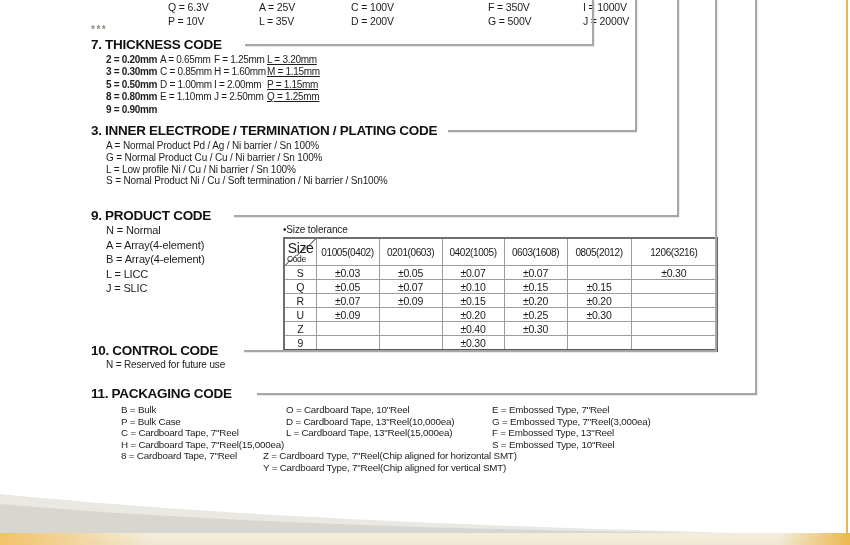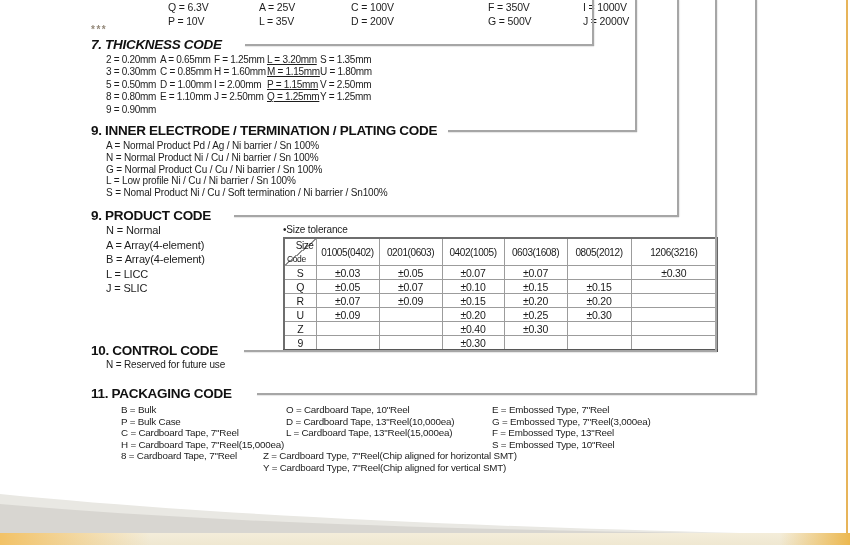--- a/index.html
+++ b/index.html
@@ -25,21 +25,21 @@
   .voltage-row{display:flex;font-size:10.5px;}
   .voltage-row div{flex:0 0 auto;margin-left:40px;}
   .voltage-row div:nth-child(1){width:51px;}
   .voltage-row div:nth-child(2){width:52px;}
   .voltage-row div:nth-child(3){width:57px;}
   .voltage-row div:nth-child(4){width:55px;padding-left:40px;}
   .footnote{position:absolute;left:91px;top:24px;font-size:10px;font-weight:bold;
     letter-spacing:1.5px;color:#94897a;}
   .thick-cols{position:absolute;left:106px;top:54px;display:flex;font-size:10px;letter-spacing:-0.3px;}
   .thick-cols > div{flex:0 0 auto;}
-  .thick-cols > div:nth-child(1){width:54px;}
+  .thick-cols > div:nth-child(1){width:54px;font-weight:bold;}
   .thick-cols > div:nth-child(2){width:54px;}
   .thick-cols > div:nth-child(3){width:53px;}
   .thick-cols > div:nth-child(4){width:53px;text-decoration:underline;}
   .thick-cols div div{line-height:12.4px;}
   .plating-list{left:106px;top:140px;font-size:10px;}
   .plating-list div{line-height:11.8px;}
   .product-list{left:106px;top:223px;font-size:11px;}
   .product-list div{line-height:14.6px;}
   .control-list{left:106px;top:359px;font-size:10px;}
   .pkg{font-size:9.8px;letter-spacing:-0.2px;}
@@ -60,21 +60,21 @@
     border:1px solid #9c9c9c;padding:0;text-align:center;vertical-align:middle;
     font-weight:normal;overflow:hidden;white-space:nowrap;
   }
   table.tol thead th{height:26px;font-size:10px;letter-spacing:-0.4px;}
   table.tol tbody td{height:13px;font-size:10.5px;letter-spacing:-0.2px;}
   .corner{
     position:relative;
     background:linear-gradient(to bottom right,
       rgba(0,0,0,0) 48.5%, #8f8f8f 48.5%, #8f8f8f 52%, rgba(0,0,0,0) 52%);
   }
-  .corner .c-top{position:absolute;top:1px;right:2px;font-size:10px;}
+  .corner .c-top{position:absolute;top:1px;right:2px;font-size:14px;}
   .corner .c-bot{position:absolute;bottom:1px;left:2px;font-size:8.5px;}
   
   .footer-svg{position:absolute;left:0;top:492px;}
   .band{position:absolute;left:0;top:533px;width:850px;height:12px;
     background:linear-gradient(#f4edda,#efe7d1);}
   .band-gold-left{position:absolute;left:0;top:533px;width:150px;height:12px;
     background:linear-gradient(90deg,#f2c267,rgba(242,194,103,0));}
   .band-gold-right{position:absolute;right:0;top:533px;width:70px;height:12px;
     background:linear-gradient(270deg,#ecb850,rgba(236,184,80,0));}
   .page-edge{position:absolute;left:846px;top:0;width:2px;height:533px;background:#e7b459;}
@@ -92,21 +92,21 @@
 <div class="abs list voltage-row" style="left:128px;top:15px;">
     <div>P = 10V</div>
     <div>L = 35V</div>
     <div>D = 200V</div>
     <div>G = 500V</div>
     <div>J = 2000V</div>
   </div>
 
 <div class="footnote">***</div>
 
-<div class="sec-head" style="top:37px;font-style:italic;">7. THICKNESS CODE</div>
+<div class="sec-head" style="top:37px;">7. THICKNESS CODE</div>
 <div class="hline" style="left:245px;top:44px;width:349px;"></div>
 <div class="vline" style="left:592px;top:0;height:46px;"></div>
 <div class="thick-cols">
   <div>
       <div>2 = 0.20mm</div>
       <div>3 = 0.30mm</div>
       <div>5 = 0.50mm</div>
       <div>8 = 0.80mm</div>
       <div>9 = 0.90mm</div>
     </div>
@@ -121,34 +121,27 @@
       <div>H = 1.60mm</div>
       <div>I = 2.00mm</div>
       <div>J = 2.50mm</div>
     </div>
   <div>
       <div>L = 3.20mm</div>
       <div>M = 1.15mm</div>
       <div>P = 1.15mm</div>
       <div>Q = 1.25mm</div>
     </div>
-  <div>
-      <div>S = 1.35mm</div>
-      <div>U = 1.80mm</div>
-      <div>V = 2.50mm</div>
-      <div>Y = 1.25mm</div>
-    </div>
 </div>
 
-<div class="sec-head" style="top:123px;">9. INNER ELECTRODE / TERMINATION / PLATING CODE</div>
+<div class="sec-head" style="top:123px;">3. INNER ELECTRODE / TERMINATION / PLATING CODE</div>
 <div class="hline" style="left:448px;top:130px;width:189px;"></div>
 <div class="vline" style="left:635px;top:0;height:132px;"></div>
 <div class="list plating-list">
     <div>A = Normal Product Pd / Ag / Ni barrier / Sn 100%</div>
-    <div>N = Normal Product Ni / Cu / Ni barrier / Sn 100%</div>
     <div>G = Normal Product Cu / Cu / Ni barrier / Sn 100%</div>
     <div>L = Low profile Ni / Cu / Ni barrier / Sn 100%</div>
     <div>S = Nomal Product Ni / Cu / Soft termination / Ni barrier / Sn100%</div>
   </div>
 
 <div class="sec-head" style="top:208px;">9. PRODUCT CODE</div>
 <div class="hline" style="left:234px;top:215px;width:445px;"></div>
 <div class="vline" style="left:677px;top:0;height:217px;"></div>
 <div class="list product-list">
     <div>N = Normal</div>

